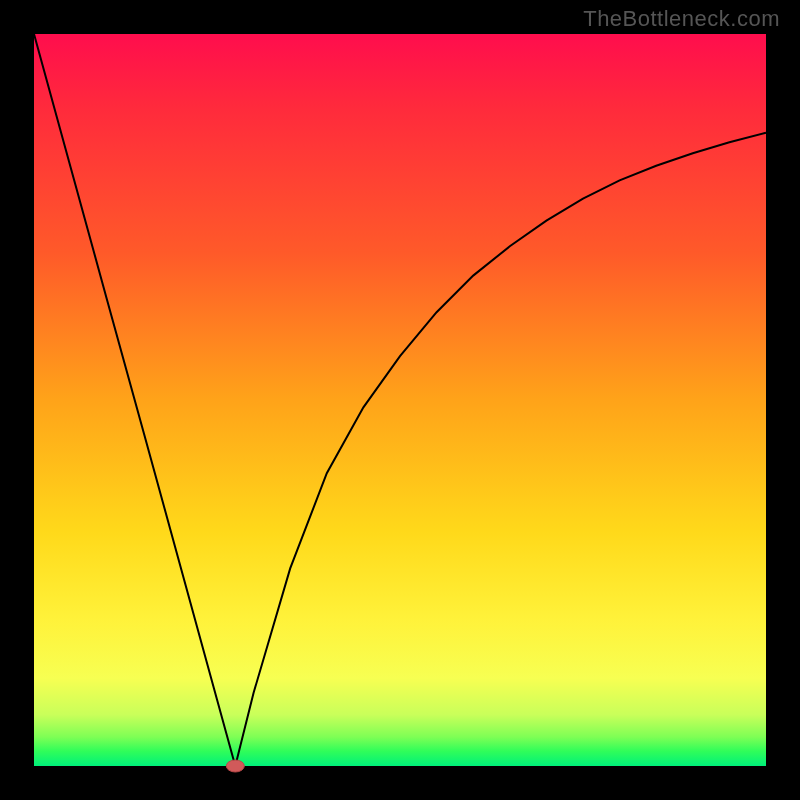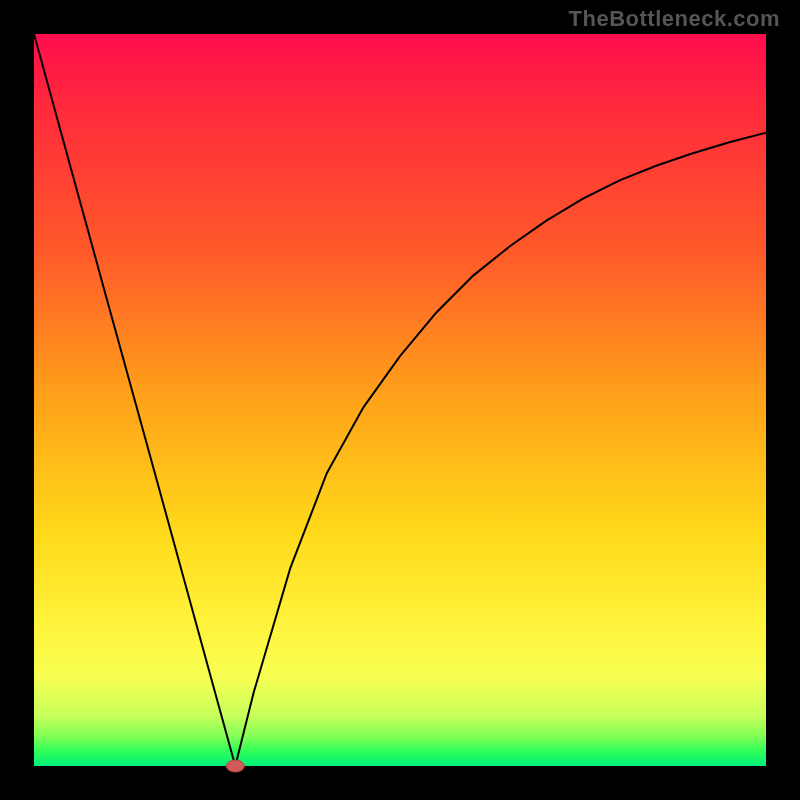--- a/index.html
+++ b/index.html
@@ -16,21 +16,21 @@
     background: #000;
     position: relative;
     box-sizing: border-box;
   }
   .watermark {
     position: absolute;
     top: 6px;
     right: 20px;
     color: #555;
     font-size: 22px;
-    font-weight: 700;
+    font-weight: 400;
     letter-spacing: 0.5px;
     z-index: 10;
     text-align: center;
   }
   .plot-area {
     position: absolute;
     left: 34px;
     top: 34px;
     width: 732px;
     height: 732px;

